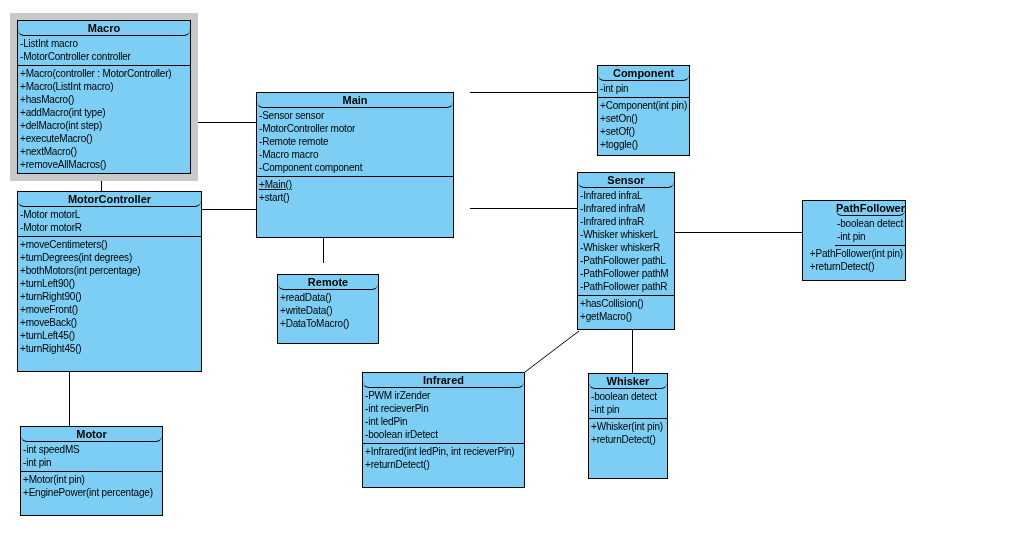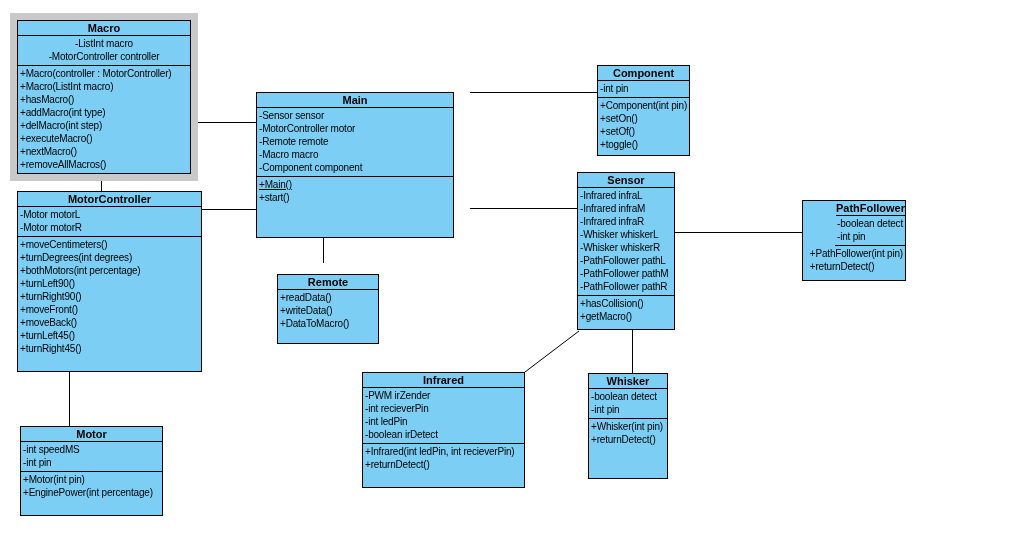--- a/index.html
+++ b/index.html
@@ -3,21 +3,21 @@
 <meta charset="utf-8">
 <style>
   html,body{margin:0;padding:0;background:#ffffff;}
   body{width:1018px;height:537px;position:relative;overflow:hidden;
        font-family:"Liberation Sans",sans-serif;}
   #wires{position:absolute;left:0;top:0;z-index:0;}
   .sel-frame{position:absolute;z-index:1;border:7px solid #c9c9c9;box-sizing:border-box;}
   .uml-class{position:absolute;z-index:2;background:#7dcef4;border:1px solid #000;
              box-sizing:border-box;display:flex;flex-direction:column;overflow:hidden;}
   .uml-title{height:14px;line-height:14px;text-align:center;font-weight:bold;
-             font-size:11px;border-bottom:1px solid #000;flex:0 0 auto;color:#000;}
+             font-size:11px;border-bottom:1px solid #000;flex:0 0 auto;color:#000;border-radius:6px;}
   .uml-attrs{border-bottom:1px solid #000;flex:0 0 auto;padding:1px 2px 0 2px;
              box-sizing:content-box;overflow:hidden;}
   .uml-methods{flex:1 1 auto;padding:1px 2px 0 2px;overflow:hidden;}
   .row{font-size:10px;line-height:13px;letter-spacing:-0.2px;white-space:nowrap;color:#000;}
   .u{text-decoration:underline;}
 </style>
 </head>
 <body>
 
 <svg id="wires" width="1018" height="537">
@@ -32,21 +32,21 @@
     <line x1="675" y1="232.5" x2="802" y2="232.5"></line>
     <line x1="632.5" y1="330" x2="632.5" y2="373"></line>
   </g>
   <line x1="579" y1="331" x2="525" y2="372" stroke="#000000" stroke-width="1"></line>
 </svg>
 
 <div class="sel-frame" style="left:10px;top:13px;width:188px;height:168px;"></div>
 
 <div class="uml-class" style="left:17px;top:20px;width:174px;height:154px;">
   <div class="uml-title">Macro</div>
-  <div class="uml-attrs" style="height:28px;text-align:center;">
+  <div class="uml-attrs" style="height:28px;">
     <div class="row">-ListInt macro</div>
     <div class="row">-MotorController controller</div>
   </div>
   <div class="uml-methods">
     <div class="row">+Macro(controller : MotorController)</div>
     <div class="row">+Macro(ListInt macro)</div>
     <div class="row">+hasMacro()</div>
     <div class="row">+addMacro(int type)</div>
     <div class="row">+delMacro(int step)</div>
     <div class="row">+executeMacro()</div>

